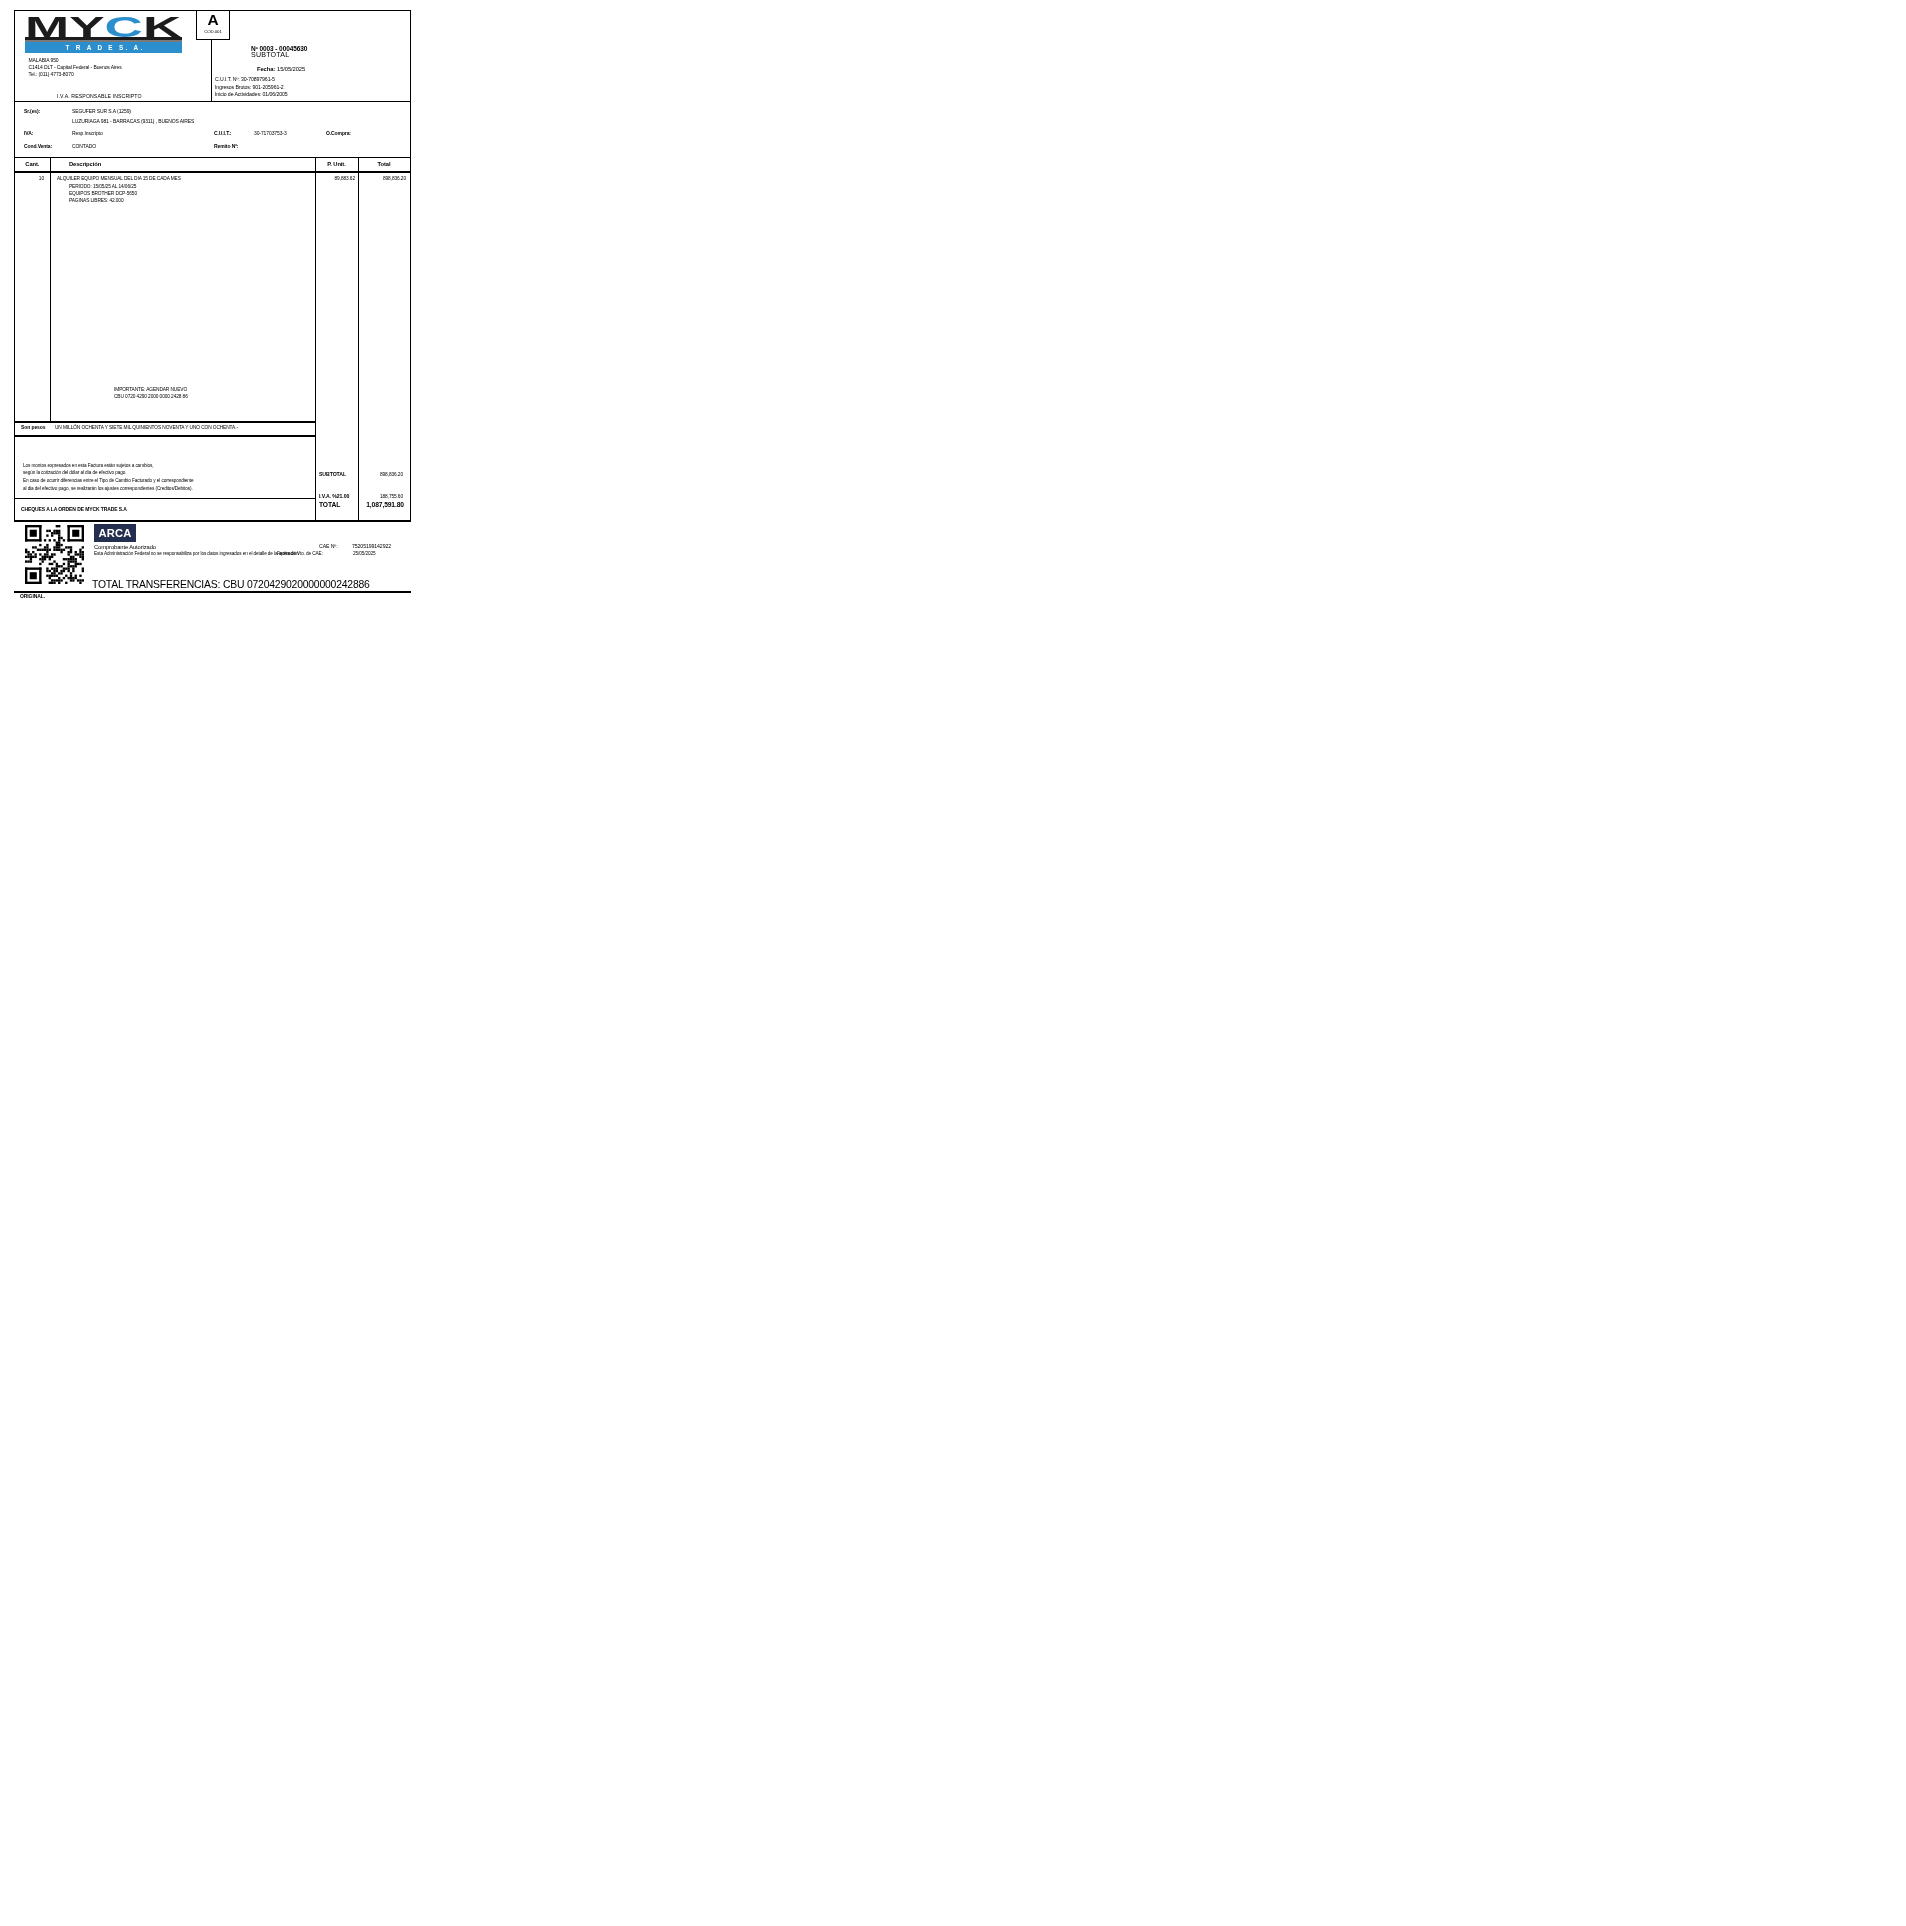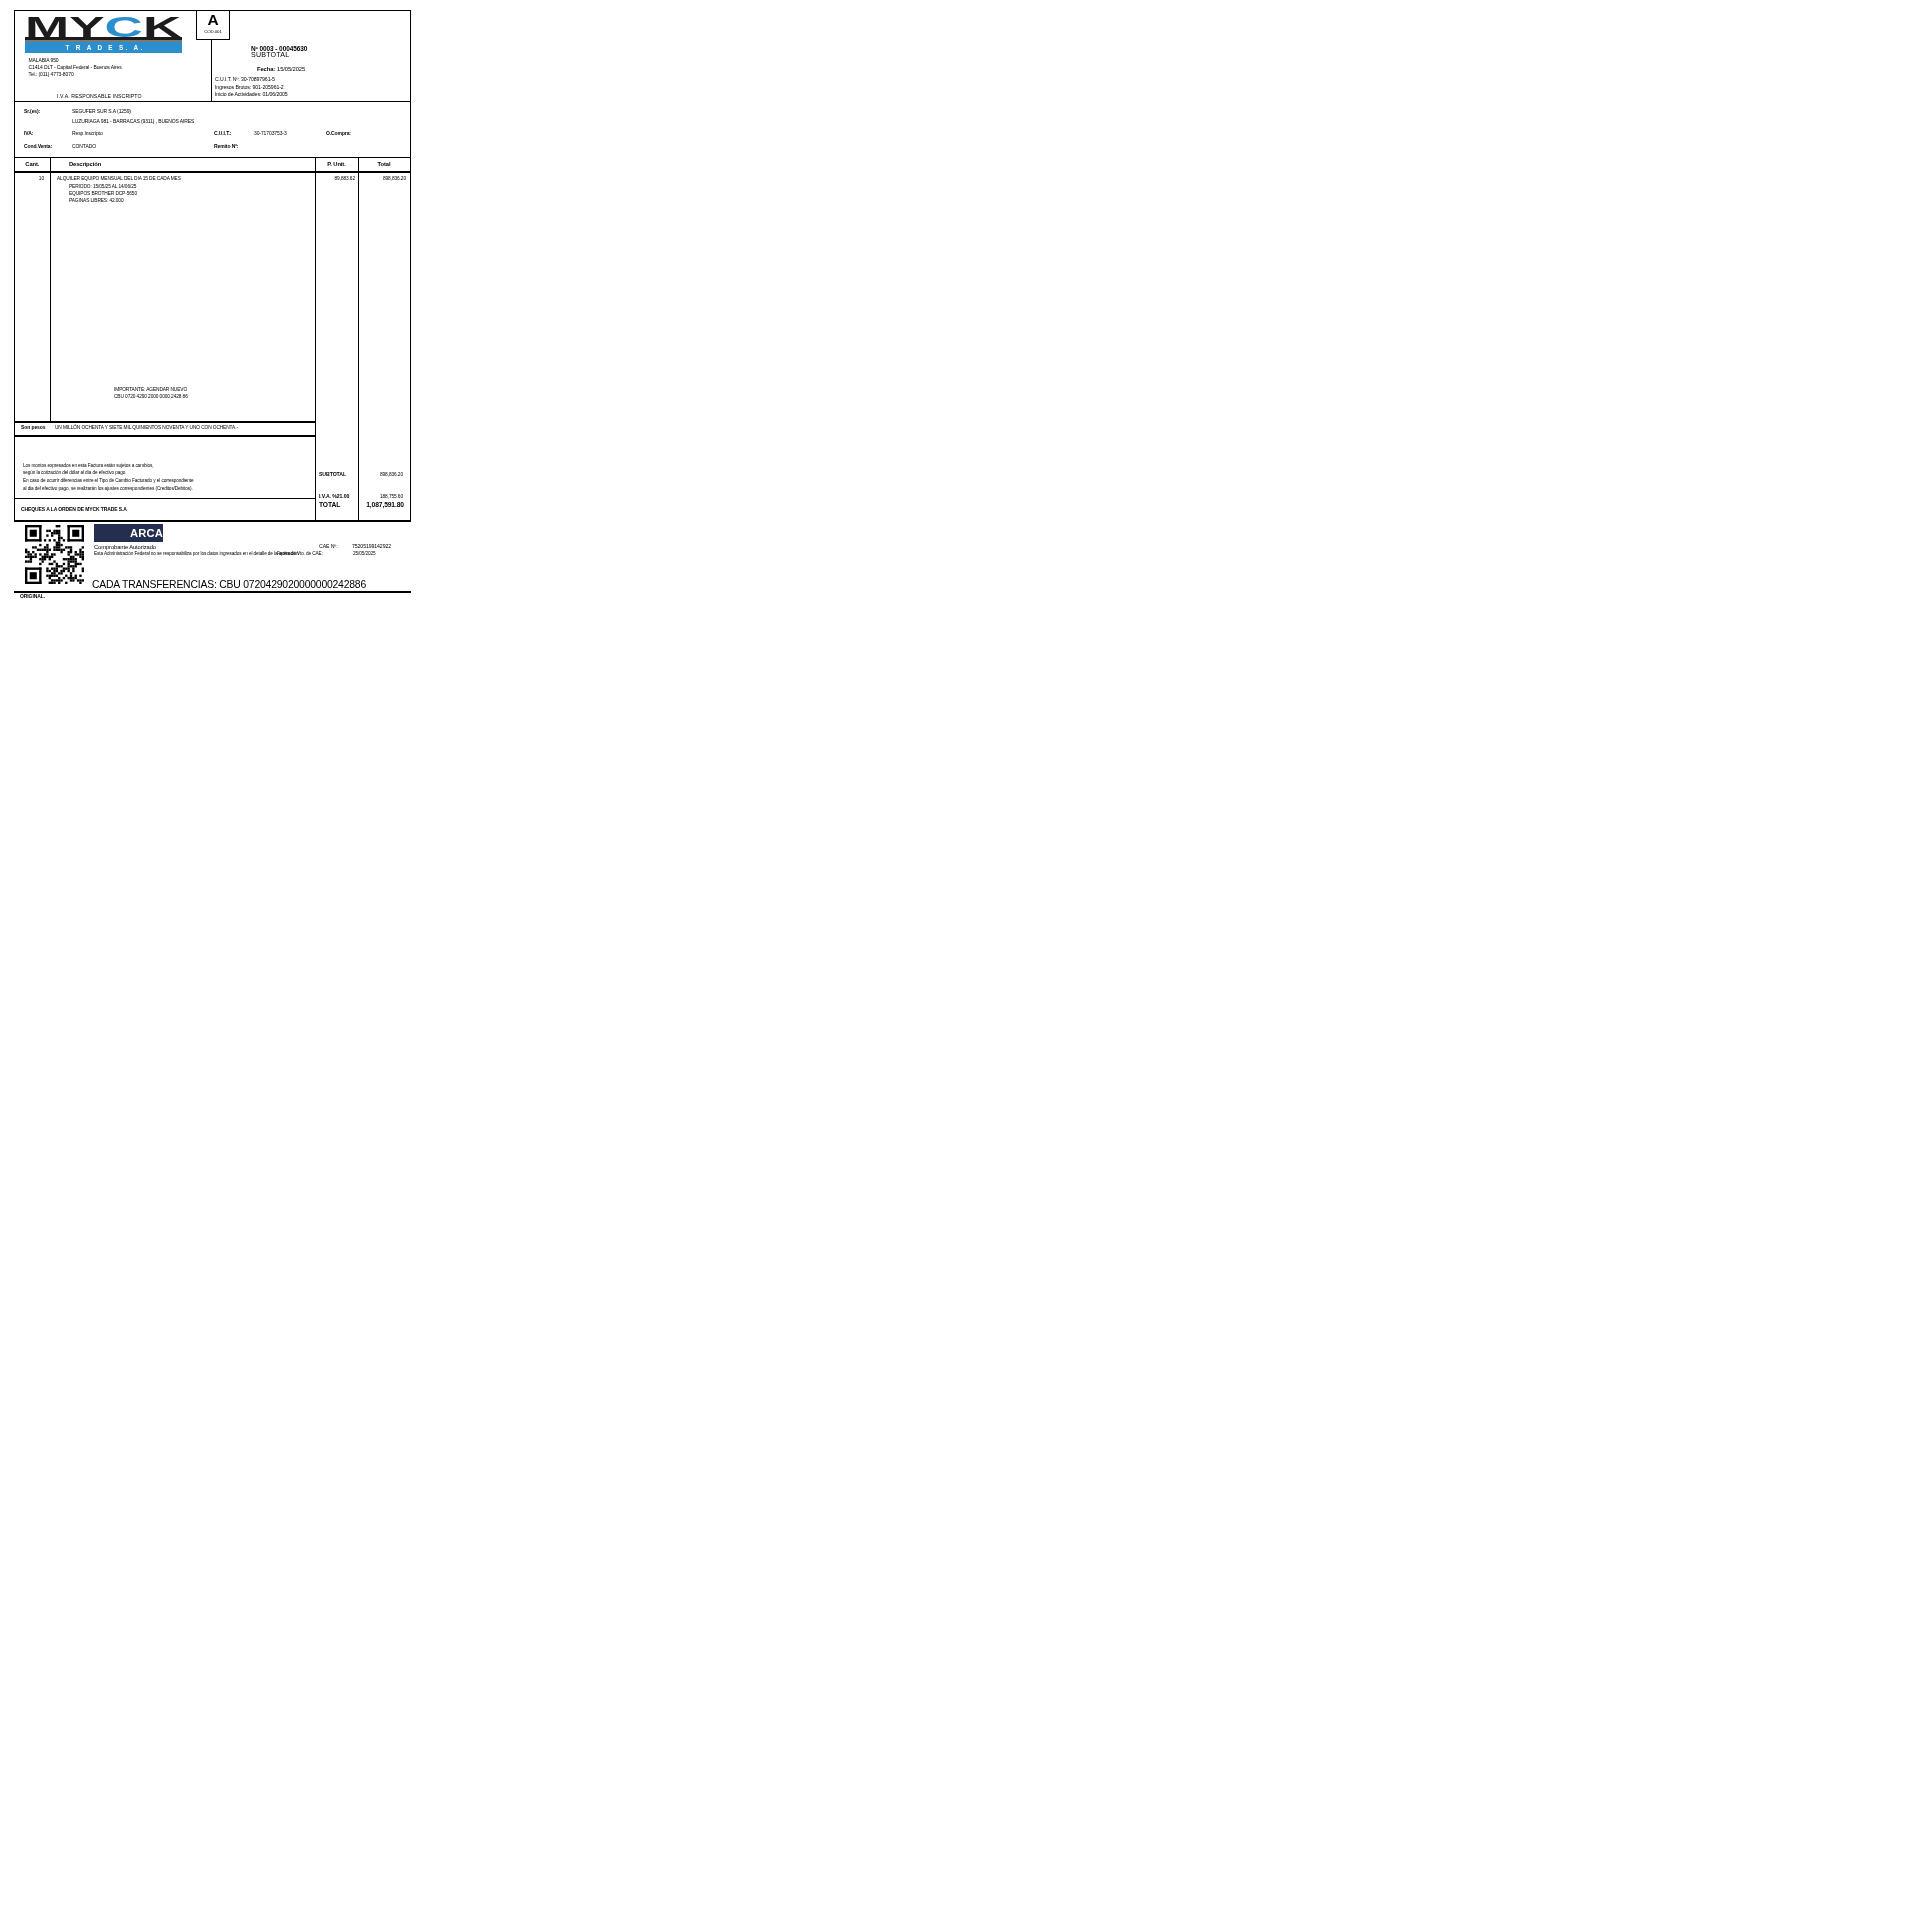--- a/index.html
+++ b/index.html
@@ -13,22 +13,22 @@
   .abox{position:absolute;left:196px;top:9.6px;width:32px;height:28px;border:1.2px solid #000;
         background:#fff;display:flex;flex-direction:column;align-items:center;justify-content:flex-start;}
   .abox .big{font-size:15.4px;font-weight:bold;line-height:1.0;margin-top:1.2px;}
   .abox .cod{font-size:4.4px;margin-top:1.5px;letter-spacing:-0.1px;}
   .logo{position:absolute;left:25.4px;top:14.6px;width:157px;}
   .logo-barblack{position:absolute;left:25.4px;top:37px;width:157px;height:2.7px;background:#1c1c1c;}
   .logo-bargray{position:absolute;left:25.4px;top:40px;width:157px;height:1.5px;background:#7a7a7a;}
   .logo-band{position:absolute;left:25.4px;top:42px;width:157px;height:11.2px;background:#2B8FCE;
              display:flex;align-items:center;justify-content:center;}
   .logo-band span{color:#fff;font-weight:bold;font-size:6.4px;letter-spacing:2.3px;padding-left:2.3px;}
-  .arca{position:absolute;left:94px;top:524px;width:69px;height:18px;background:#242E4E;
-        display:flex;align-items:center;justify-content:flex-end;}
+  .arca{position:absolute;left:94px;top:524px;width:42px;height:18px;background:#242E4E;
+        display:flex;align-items:center;justify-content:center;}
   .arca span{color:#fff;font-weight:bold;font-size:11.2px;letter-spacing:0.2px;}
   .qr{position:absolute;left:25.4px;top:525px;}
 </style>
 </head>
 <body>
 
 <div class="page">
 
   <div class="ln" style="left:14.3px;top:9.6px;width:397px;height:1.2px;"></div>
   <div class="ln" style="left:14.3px;top:9.6px;width:1.2px;height:512px;"></div>
@@ -322,17 +322,17 @@
 
   <div class="arca">
     <span>ARCA</span>
   </div>
   <div class="t" style="left:94px;top:544px;font-size:5.8px;">Comprobante Autorizado</div>
   <div class="t" style="left:94px;top:551px;font-size:4.7px;">Esta Administración Federal no se responsabiliza por los datos ingresados en el detalle de la operación</div>
   <div class="t" style="left:277px;top:551px;font-size:4.7px;">Fecha de Vto. de CAE:</div>
   <div class="t" style="left:353px;top:551px;font-size:4.7px;">25/05/2025</div>
   <div class="t" style="left:319px;top:544px;font-size:5.2px;">CAE Nº:</div>
   <div class="t" style="left:352px;top:544px;font-size:5.2px;">75205199142922</div>
-  <div class="t" style="left:92px;top:579px;font-size:10.4px;letter-spacing:-0.2px;">CADA TRANSFERENCIAS: CBU 0720429020000000242886</div>
+  <div class="t" style="left:92px;top:579px;font-size:10.4px;letter-spacing:-0.2px;">TOTAL TRANSFERENCIAS: CBU 0720429020000000242886</div>
   <div class="t b" style="left:20px;top:594px;font-size:5px;">ORIGINAL.</div>
 
 </div>
 
 
 </body></html>

